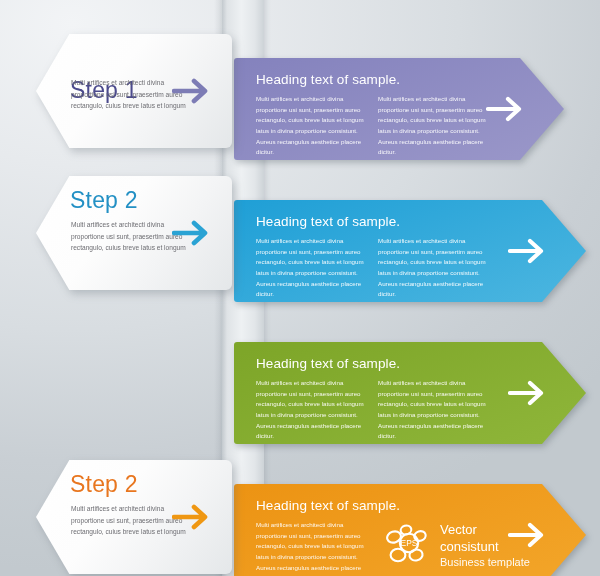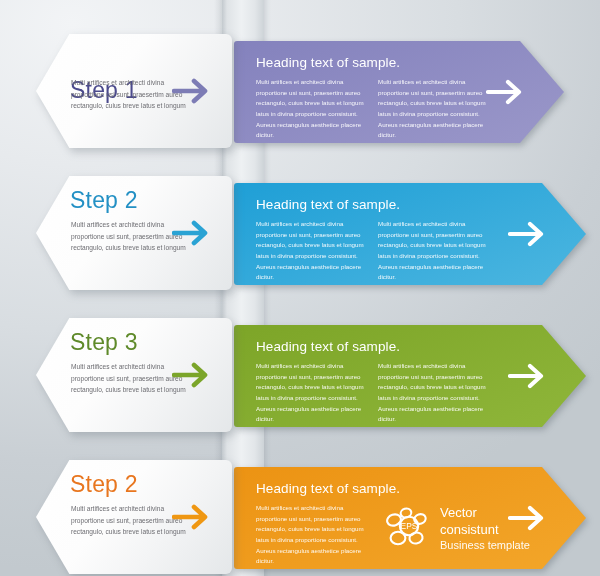--- a/index.html
+++ b/index.html
@@ -48,21 +48,21 @@
     height: 130px;
   }
   .row-1 { top: 26px; }
   .row-2 { top: 168px; }
   .row-3 { top: 310px; }
   .row-4 { top: 452px; }
 
   
   .banner {
     position: absolute;
-    top: 15px;
+    top: 32px;
     left: 234px;
     height: 102px;
     color: #ffffff;
     filter: drop-shadow(2px 3px 3px rgba(80,90,100,0.34));
   }
   .banner-body {
     position: relative;
     height: 100%;
     border-top-left-radius: 3px;
     border-bottom-left-radius: 3px;
@@ -217,28 +217,20 @@
       <div class="banner-body" id="bannerbody-2" style="background: linear-gradient(160deg, rgb(125, 165, 40) 0%, rgb(143, 182, 58) 100%); clip-path: polygon(0% 0%, 87.5% 0%, 100% 50%, 87.5% 100%, 0% 100%);">
         <div class="banner-heading">Heading text of sample.</div>
         <div class="cols">
           <div class="col">Multi artifices et architecti divina proportione usi sunt, praesertim aureo rectangulo, cuius breve latus et longum latus in divina proportione consistunt. Aureus rectangulus aesthetice placere dicitur.</div>
           <div class="col">Multi artifices et architecti divina proportione usi sunt, praesertim aureo rectangulo, cuius breve latus et longum latus in divina proportione consistunt. Aureus rectangulus aesthetice placere dicitur.</div>
         </div>
         <svg class="banner-arrow" id="bannerarrow-2" viewBox="0 0 46 34" style="left: 274px;">
           <path d="M2 17 H31 M22 7 L33 17 L22 27" fill="none" stroke="#ffffff" stroke-width="4.2" stroke-linecap="round" stroke-linejoin="round"></path>
         </svg>
       </div>
-    </div>
-    <div class="card">
-      <div class="card-shape"></div>
-      <div class="card-title" id="cardtitle-2" style="color: rgb(95, 138, 42);">Step 3</div>
-      <div class="card-body">Multi artifices et architecti divina proportione usi sunt, praesertim aureo rectangulo, cuius breve latus et longum</div>
-      <svg class="card-arrow" id="cardarrow-2" viewBox="0 0 46 34">
-        <path d="M2 17 H31 M22 7 L33 17 L22 27" fill="none" stroke="#7ba52a" stroke-width="4.6" stroke-linecap="round" stroke-linejoin="round"></path>
-      </svg>
     </div>
   </div>
 
   <div class="row row-4">
     <div class="banner" id="banner-3" style="width: 352px;">
       <div class="banner-body" id="bannerbody-3" style="background: linear-gradient(160deg, rgb(236, 147, 19) 0%, rgb(243, 166, 42) 100%); clip-path: polygon(0% 0%, 87.5% 0%, 100% 50%, 87.5% 100%, 0% 100%);">
         <div class="banner-heading">Heading text of sample.</div>
         <div class="cols">
           <div class="col">Multi artifices et architecti divina proportione usi sunt, praesertim aureo rectangulo, cuius breve latus et longum latus in divina proportione consistunt. Aureus rectangulus aesthetice placere dicitur.</div>
         </div>

